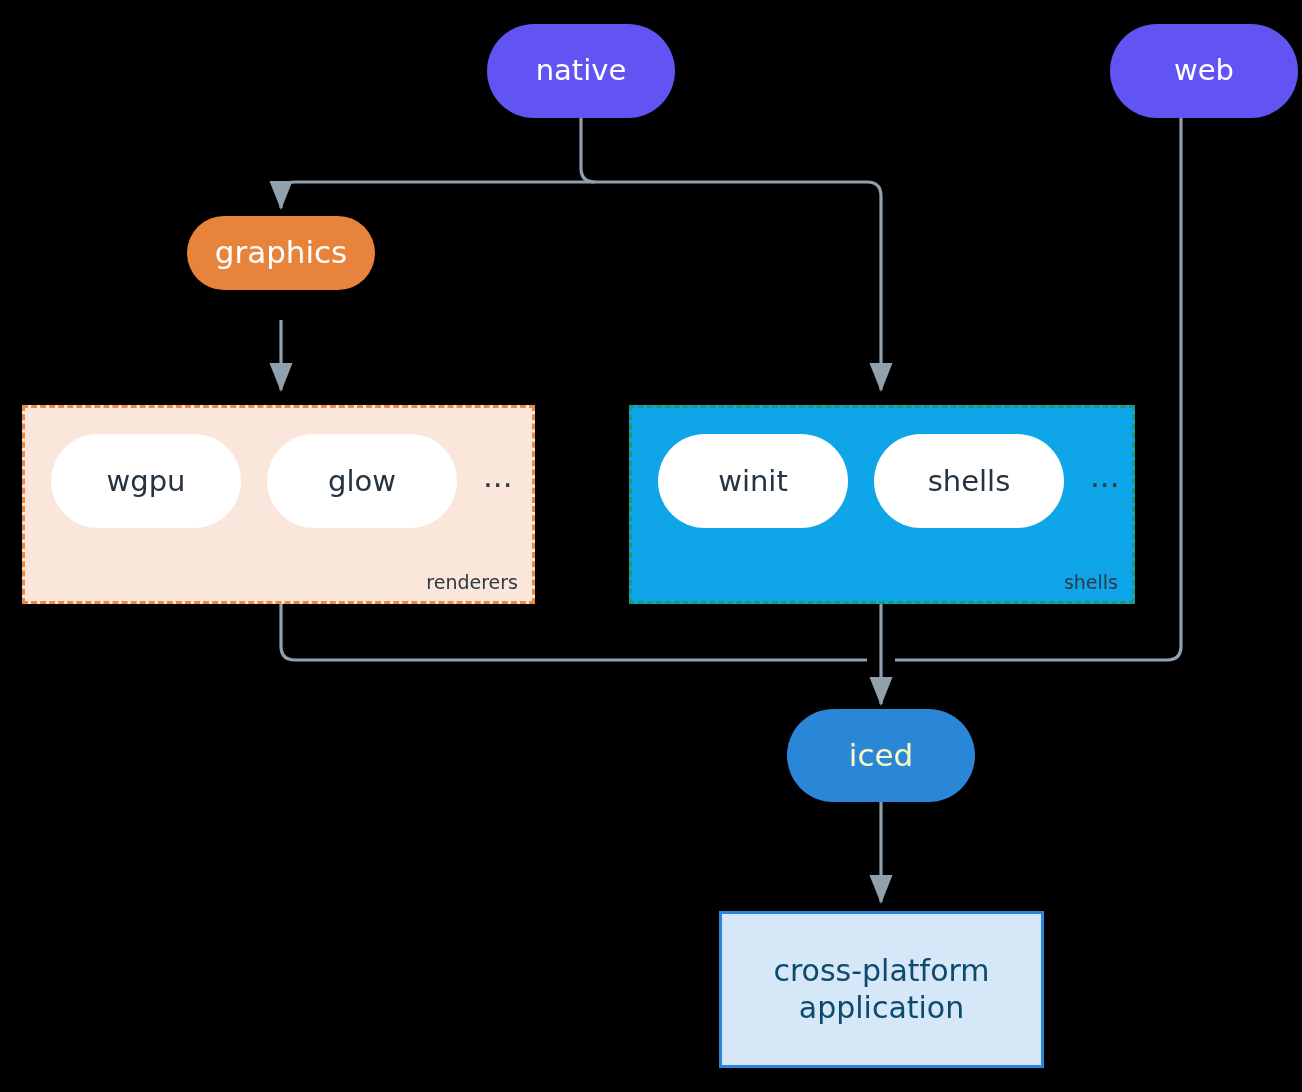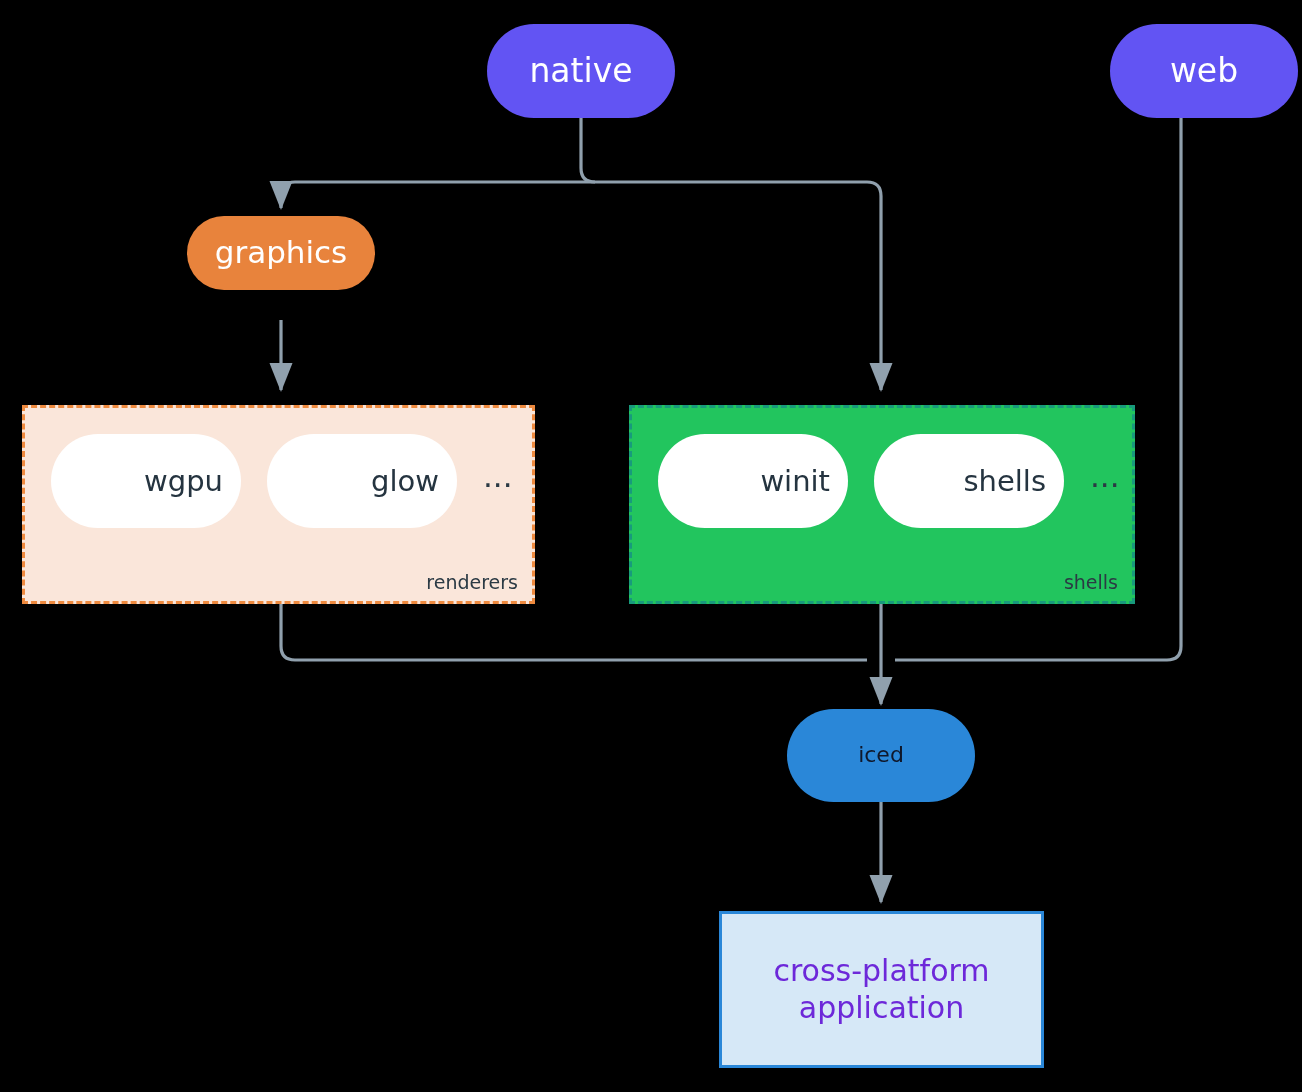--- a/index.html
+++ b/index.html
@@ -31,47 +31,47 @@
     justify-content: center;
     box-sizing: border-box;
     text-align: center;
     line-height: 1.22;
   }
   
   .pill-native, .pill-web {
     background: #6254f3;
     color: #ffffff;
     border-radius: 48px;
-    font-size: 33px;
+    font-size: 29px;
   }
   .pill-graphics {
     background: #e8833c;
     color: #ffffff;
     border-radius: 48px;
     font-size: 31px;
   }
   .pill-iced {
     background: #2a87d8;
-    color: #0f172a;
+    color: #fef9c3;
     border-radius: 48px;
-    font-size: 22px;
+    font-size: 31px;
   }
   
   .group {
     position: absolute;
     box-sizing: border-box;
     border-style: dashed;
     border-width: 3px;
   }
   .group.renderers {
     background: #fae6da;
     border-color: #ee8a3f;
   }
   .group.shells {
-    background: #22c55e;
+    background: #0ea5e9;
     border-color: #189a7c;
   }
   .group-label {
     position: absolute;
     right: 14px;
     bottom: 8px;
     font-size: 19px;
     color: #2b3a44;
     white-space: nowrap;
   }
@@ -84,36 +84,36 @@
     gap: 26px;
   }
   .sub-pill {
     background: #ffffff;
     color: #253440;
     border-radius: 52px;
     height: 94px;
     min-width: 190px;
     display: flex;
     align-items: center;
-    justify-content: flex-end;
+    justify-content: center;
     font-size: 29px;
     box-sizing: border-box;
     padding: 0 18px;
   }
   .ellipsis {
     color: #2b3a44;
     font-size: 31px;
     line-height: 1;
     padding-bottom: 10px;
   }
   
   .rect-app {
     background: #d6e8f7;
     border: 3px solid #2a87d8;
-    color: #6d28d9;
+    color: #0c4a6e;
     font-size: 30px;
     border-radius: 0;
   }
 </style>
 </head>
 <body>
 
 <div id="stage">
 
   <svg id="edges" viewBox="0 0 1302 1092" xmlns="http://www.w3.org/2000/svg">

